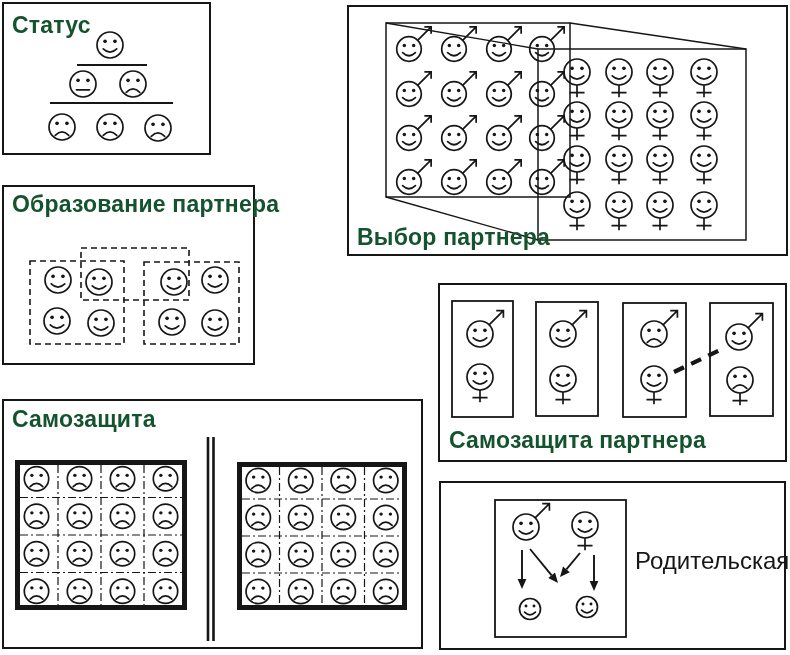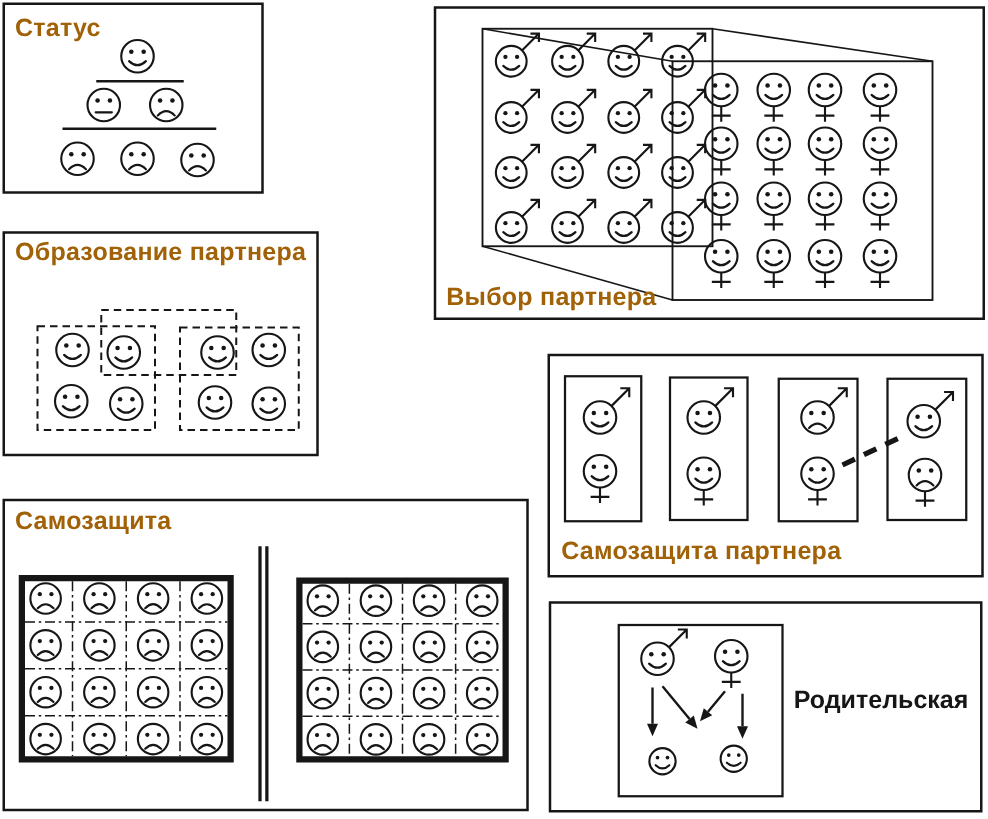--- a/index.html
+++ b/index.html
@@ -5,24 +5,24 @@
   * { margin:0; padding:0; box-sizing:border-box; }
   html,body { background:#ffffff; }
   body {
     width:790px; height:655px; position:relative; overflow:hidden;
     font-family:"Liberation Sans", sans-serif;
   }
   .figure { position:absolute; inset:0; background:#ffffff; }
   .panel { position:absolute; border:2px solid #161616; background:#ffffff; }
   .panel > svg { position:absolute; left:0; top:0; width:100%; height:100%; display:block; }
   .ptitle {
-    position:absolute; font-size:20px; font-weight:bold; color:#a16207;
+    position:absolute; font-size:23px; font-weight:bold; color:#14532d;
     line-height:1.05; white-space:nowrap; letter-spacing:0.2px;
   }
-  .ptitle-2l { white-space:normal; line-height:31px; font-size:20px; font-weight:bold; color:#161616; position:absolute; }
+  .ptitle-2l { white-space:normal; line-height:31px; font-size:24px; font-weight:normal; color:#161616; position:absolute; }
   .ptitle-2l span { display:block; }
 
   #p-status     { left:2px;   top:2px;   width:209px; height:153px; }
   #p-coalitions { left:2px;   top:185px; width:253px; height:180px; }
   #p-defense    { left:2px;   top:399px; width:421px; height:250px; }
   #p-choice     { left:347px; top:5px;   width:441px; height:251px; }
   #p-retention  { left:438px; top:283px; width:349px; height:179px; }
   #p-care       { left:439px; top:481px; width:347px; height:169px; }
 
   #t-status     { left:8px; top:9px; }

